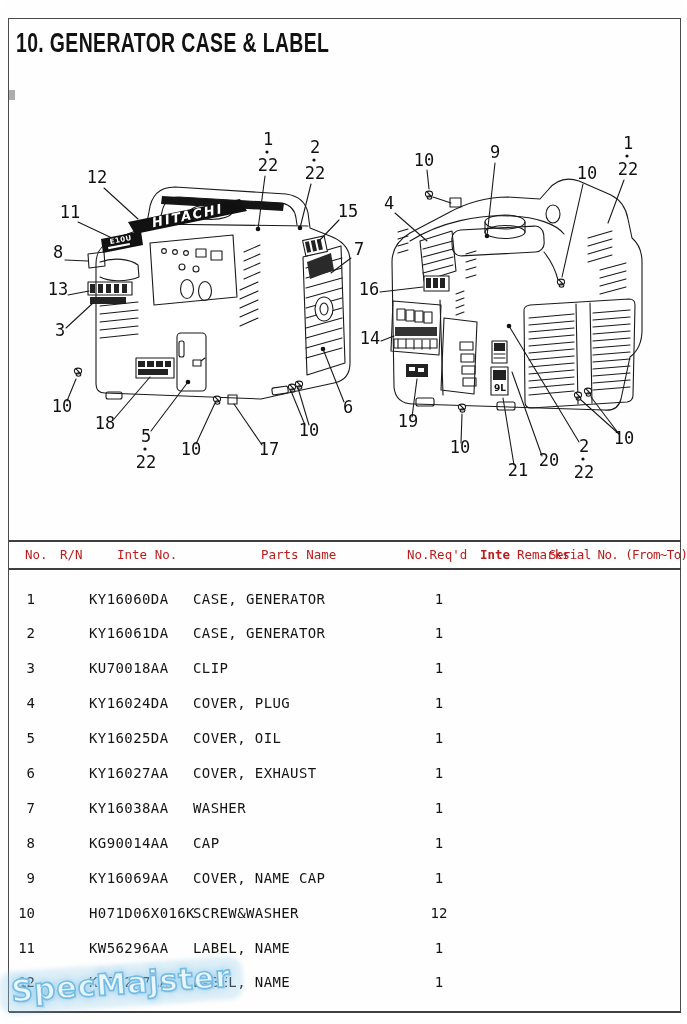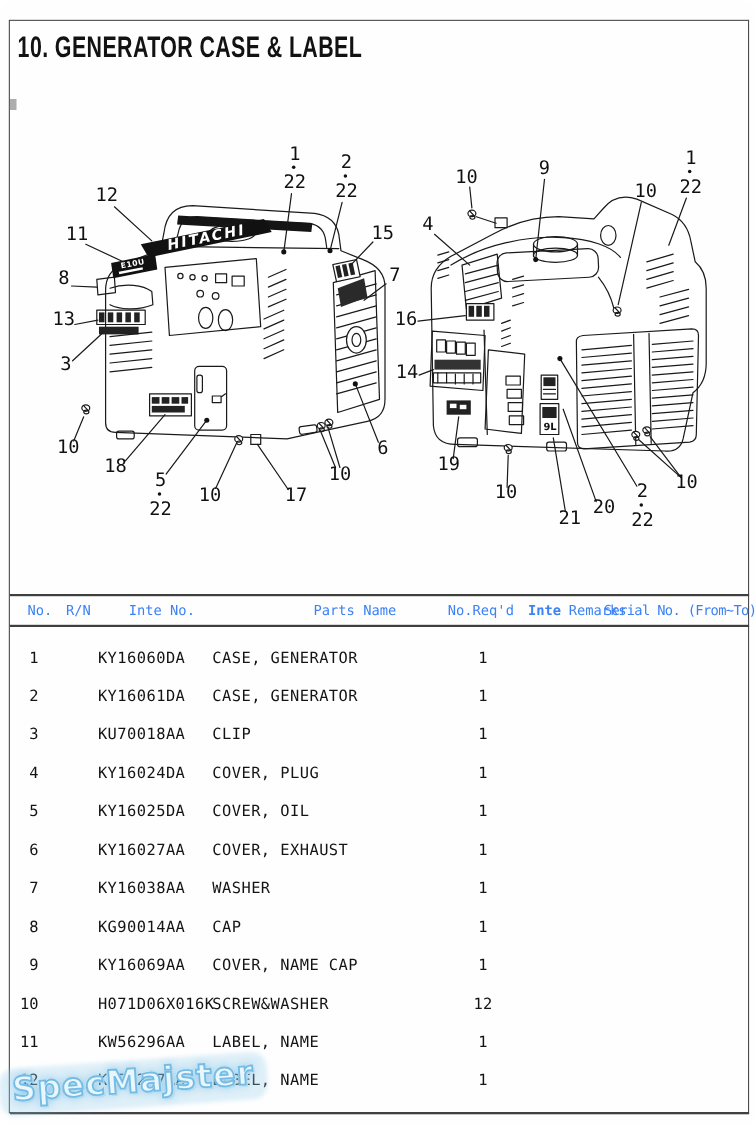--- a/index.html
+++ b/index.html
@@ -16,22 +16,22 @@
   #diagram{position:absolute;left:0;top:0;width:687px;height:545px;}
   .cnum{font:17px "DejaVu Sans Mono",monospace;fill:#111;stroke:none;}
   .brand{font:italic bold 13px "DejaVu Sans",sans-serif;letter-spacing:2px;fill:#fff;stroke:none;}
   .model{font:bold 7px "DejaVu Sans",sans-serif;fill:#fff;stroke:none;letter-spacing:.5px;}
   .fuel{font:bold 9px "DejaVu Sans",sans-serif;fill:#111;stroke:none;}
   
   .rule{position:absolute;left:9px;width:672px;background:#3f3f3f;}
   .rule-top{top:540px;height:1.5px;}
   .rule-mid{top:568px;height:1.5px;}
   .rule-bottom{top:1011px;height:2px;}
-  .thead span{position:absolute;top:547px;font-size:12.5px;white-space:pre;color:#3b82f6;}
-  .h-no{left:25px;} .h-rn{left:60px;} .h-pno{left:117px;} .h-pname{left:261px;margin-left:24px;}
+  .thead span{position:absolute;top:547px;font-size:12.5px;white-space:pre;color:#b91c1c;}
+  .h-no{left:25px;} .h-rn{left:60px;} .h-pno{left:117px;} .h-pname{left:261px;}
   .h-reqd{left:407px;} .h-inte{left:480px;font-weight:bold;} .h-rem{left:517px;}
   .h-serial{left:549px;letter-spacing:-0.6px;}
   .trow{position:absolute;left:9px;width:672px;height:35px;font-size:14px;color:#141414;}
   .trow span{position:absolute;top:50%;transform:translateY(-50%);white-space:pre;}
   .trow .no{left:0;width:26px;text-align:right;}
   .trow .pno{left:80px;letter-spacing:.4px;}
   .trow .pname{left:184px;letter-spacing:.4px;}
   .trow .qty{left:400px;width:60px;text-align:center;}
   
   .watermark{position:absolute;left:1px;top:962px;padding:4px 10px;

